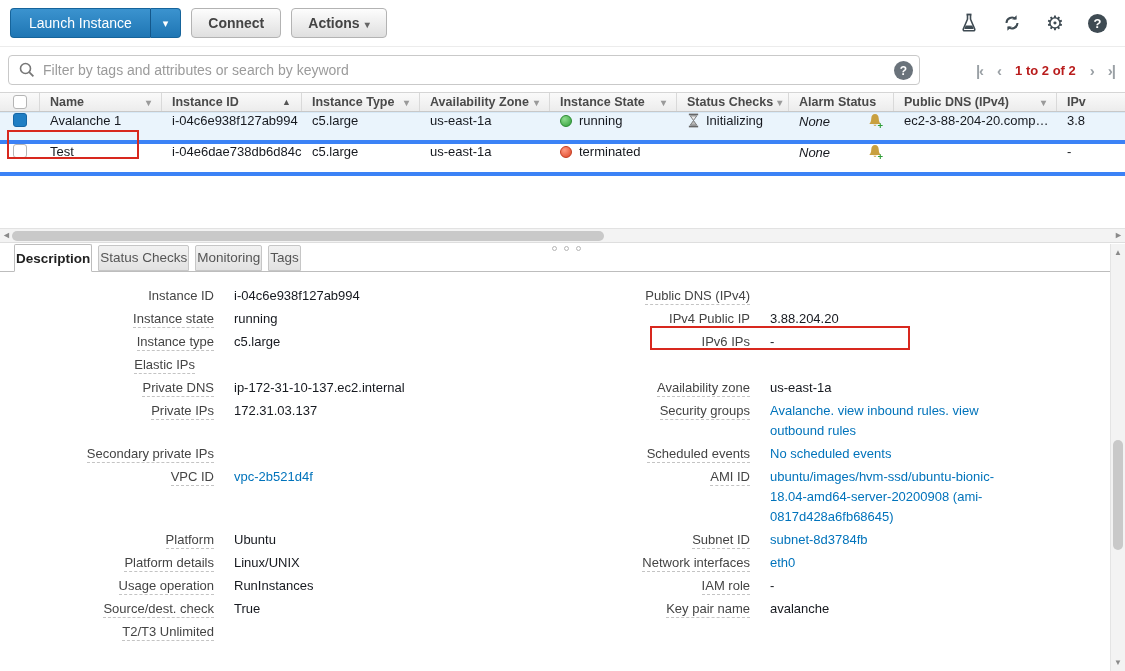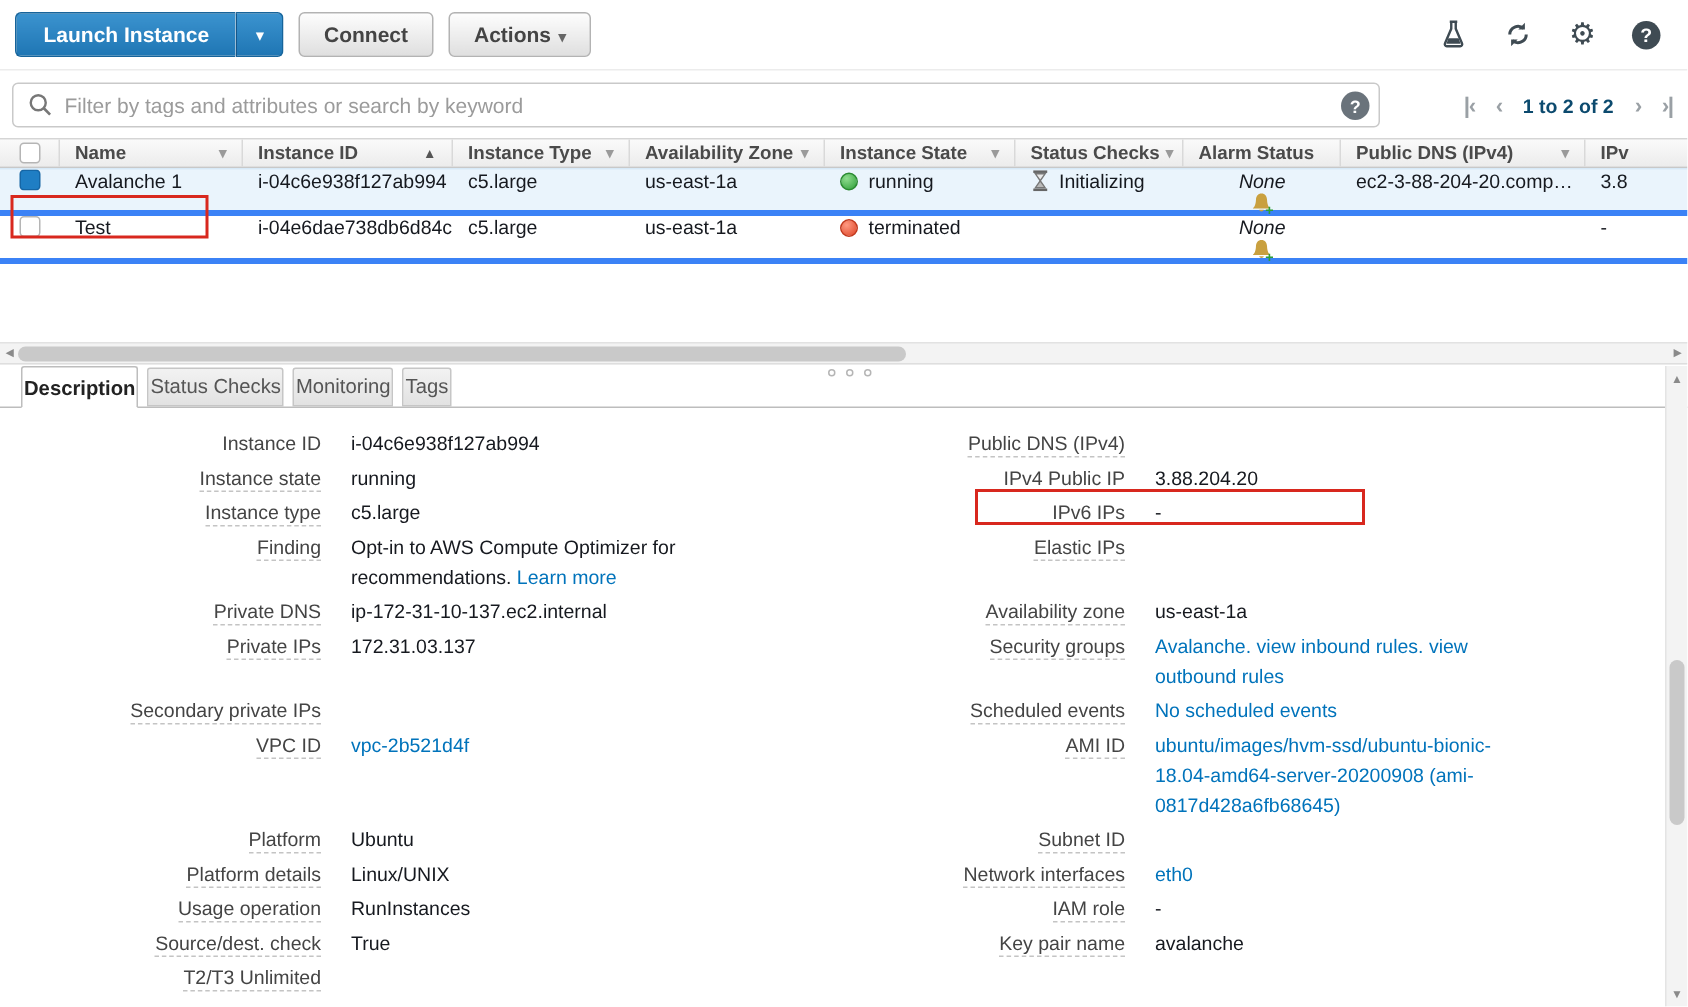--- a/index.html
+++ b/index.html
@@ -2,56 +2,56 @@
 <html><head>
 <meta charset="utf-8">
 <style>
   * { margin:0; padding:0; box-sizing:border-box; }
   html,body { width:1125px; height:671px; overflow:hidden; }
   body { font-family:"Liberation Sans", sans-serif; background:#fff; color:#16191f; position:relative; font-size:13px; }
 
   
   .toolbar { height:46px; display:flex; align-items:center; padding:0 10px; background:#fff; }
   .btn-launch { display:flex; cursor:pointer; }
-  .btn-launch .main { background:linear-gradient(#3b93cf,#1f76b4); border:1px solid #16649b; border-right:none; color:#fff; font-weight:bold; font-size:14px; padding:6px 18px; border-radius:4px 0 0 4px; }
+  .btn-launch .main { background:linear-gradient(#3b93cf,#1f76b4); border:1px solid #16649b; border-right:none; color:#fff; font-weight:normal; font-size:14px; padding:6px 18px; border-radius:4px 0 0 4px; }
   .btn-launch .caret-part { background:linear-gradient(#3b93cf,#1f76b4); border:1px solid #16649b; border-left:1px solid #14578a; color:#fff; padding:6px 12px; border-radius:0 4px 4px 0; font-size:11px; display:flex; align-items:center; }
   .btn-gray { background:linear-gradient(#fdfdfd,#dfdfdf); border:1px solid #b3b3b3; border-radius:4px; color:#444; font-weight:bold; font-size:14px; padding:6px 16px; margin-left:10px; cursor:pointer; }
   .btn-gray .caret { font-size:10px; color:#666; margin-left:5px; }
   .tool-icons { margin-left:auto; display:flex; align-items:center; gap:24px; padding-right:8px; }
   .tool-icons .ticon { color:#3f4b53; cursor:pointer; display:flex; align-items:center; }
   .gear-glyph { font-size:20px; line-height:20px; }
   .help-circle { width:19px; height:19px; border-radius:50%; background:#3f4b53; color:#fff; font-weight:bold; font-size:13px; display:flex; align-items:center; justify-content:center; }
 
   
   .filter-row { height:46px; position:relative; border-top:1px solid #ececec; }
   .filter-box { position:absolute; left:8px; top:8px; width:912px; height:30px; border:1px solid #c9c9c9; border-radius:4px; background:#fff; }
   .filter-box input { position:absolute; left:34px; top:1px; height:26px; width:830px; border:none; outline:none; font-size:14px; color:#333; font-family:"Liberation Sans",sans-serif; }
   .filter-box input::placeholder { color:#9b9b9b; }
   .search-glyph { position:absolute; left:9px; top:5px; }
   .filter-help { position:absolute; right:6px; top:5px; width:19px; height:19px; border-radius:50%; background:#6a737b; color:#fff; font-weight:bold; font-size:12px; display:flex; align-items:center; justify-content:center; cursor:pointer; }
   .pagination { position:absolute; right:10px; top:0; height:46px; display:flex; align-items:center; gap:14px; }
   .pg-arrow { color:#9aa0a5; font-size:15px; font-weight:bold; cursor:pointer; letter-spacing:-1px; }
-  .pg-range { font-weight:bold; color:#0c4a6e; font-size:13px; }
+  .pg-range { font-weight:bold; color:#b91c1c; font-size:13px; }
 
   
   .tbl-header { display:flex; height:20px; background:linear-gradient(#fafafa,#ececec); border-top:1px solid #d5d5d5; border-bottom:1px solid #c8c8c8; font-weight:bold; font-size:12.5px; color:#4a4a4a; }
   .hc { display:flex; align-items:center; justify-content:space-between; padding:0 10px; border-right:1px solid #d9d9d9; cursor:pointer; overflow:hidden; white-space:nowrap; }
   .hc .caret { color:#9a9a9a; font-size:10px; margin-left:4px; }
   .hc .sort { color:#555; font-size:9px; margin-left:4px; }
   .c0{width:40px; justify-content:center;} .c1{width:122px;} .c2{width:140px;} .c3{width:118px;} .c4{width:130px;} .c5{width:127px;} .c6{width:112px;} .c7{width:105px;} .c8{width:163px;} .c9{flex:1; border-right:none;}
   .trow { display:flex; height:32px; align-items:flex-start; border-bottom:4px solid #3b82f6; background:#fff; cursor:pointer; }
   .trow.selected { background:#eaf4fc; border-top:1px solid #d7e9f7; }
   .tc { padding:0 10px; overflow:hidden; white-space:nowrap; display:flex; align-items:center; }
   .checkbox { width:14px; height:14px; border:1px solid #b5b5b5; border-radius:3px; background:#fff; cursor:pointer; }
   .checkbox.checked { background:#1f7ec4; border-color:#1666a5; }
   .state-dot { width:12px; height:12px; border-radius:50%; margin-right:7px; flex:none; }
   .dot-green { background:radial-gradient(circle at 35% 30%, #8fdd8f, #2e9e38); border:1px solid #2a8a31; }
   .dot-red { background:radial-gradient(circle at 35% 30%, #ff9a82, #dd4426); border:1px solid #c23a1f; }
   .italic { font-style:italic; }
-  .alarm-cell { justify-content:space-between;flex-direction:column; }
+  .alarm-cell { justify-content:space-between; }
 
   
   .hscroll { position:absolute; top:228px; left:0; width:1125px; height:15px; background:#f3f3f3; border-top:1px solid #e2e2e2; border-bottom:1px solid #dedede; }
   .hscroll .thumb { position:absolute; left:12px; top:2px; width:592px; height:10px; background:#c9c9c9; border-radius:5px; cursor:pointer; }
   .hs-arrow { position:absolute; top:1px; font-size:9px; color:#8a8a8a; cursor:pointer; }
   .hs-left { left:2px; } .hs-right { right:2px; }
 
   .tabbar { position:absolute; top:244px; left:0; width:1125px; height:28px; border-bottom:1px solid #bdbdbd; display:flex; align-items:flex-end; padding-left:14px; background:#fff; }
   .tab { border:1px solid #c6c6c6; background:linear-gradient(#f2f2f2,#e2e2e2); color:#555; font-size:13.5px; padding:4px 1px; margin-right:6px; border-radius:2px 2px 0 0; cursor:pointer; height:26px; white-space:nowrap; }
   .tab.active { background:#fff; border-color:#bdbdbd; border-bottom:1px solid #fff; font-weight:bold; color:#222; height:28px; padding-top:6px; margin-bottom:-1px; }
@@ -285,25 +285,20 @@
         <div class="dlabel"><span>Instance type</span></div>
         <div class="dvalue">c5.large</div>
       </div>
     <div class="dcol-r">
         <div class="dlabel"><span class="nodot">IPv6 IPs</span></div>
         <div class="dvalue">-</div>
       </div>
   </div>
 
   <div class="drow">
-    <div class="dcol-l">
-        <div class="dlabel"><span>Finding</span></div>
-      <div class="dvalue"><span>Opt-in to AWS Compute Optimizer for
-recommendations.</span> <a class="lnk">Learn more</a></div>
-      </div>
     <div class="dcol-r">
         <div class="dlabel"><span>Elastic IPs</span></div>
         <div class="dvalue"></div>
       </div>
   </div>
 
   <div class="drow">
     <div class="dcol-l">
         <div class="dlabel"><span>Private DNS</span></div>
         <div class="dvalue">ip-172-31-10-137.ec2.internal</div>
@@ -350,20 +345,21 @@
       </div>
   </div>
 
   <div class="drow">
     <div class="dcol-l">
         <div class="dlabel"><span>Platform</span></div>
         <div class="dvalue">Ubuntu</div>
       </div>
     <div class="dcol-r">
         <div class="dlabel"><span>Subnet ID</span></div>
+        <div class="dvalue lnk">subnet-8d3784fb</div>
       </div>
   </div>
 
   <div class="drow">
     <div class="dcol-l">
         <div class="dlabel"><span>Platform details</span></div>
         <div class="dvalue">Linux/UNIX</div>
       </div>
     <div class="dcol-r">
         <div class="dlabel"><span>Network interfaces</span></div>

